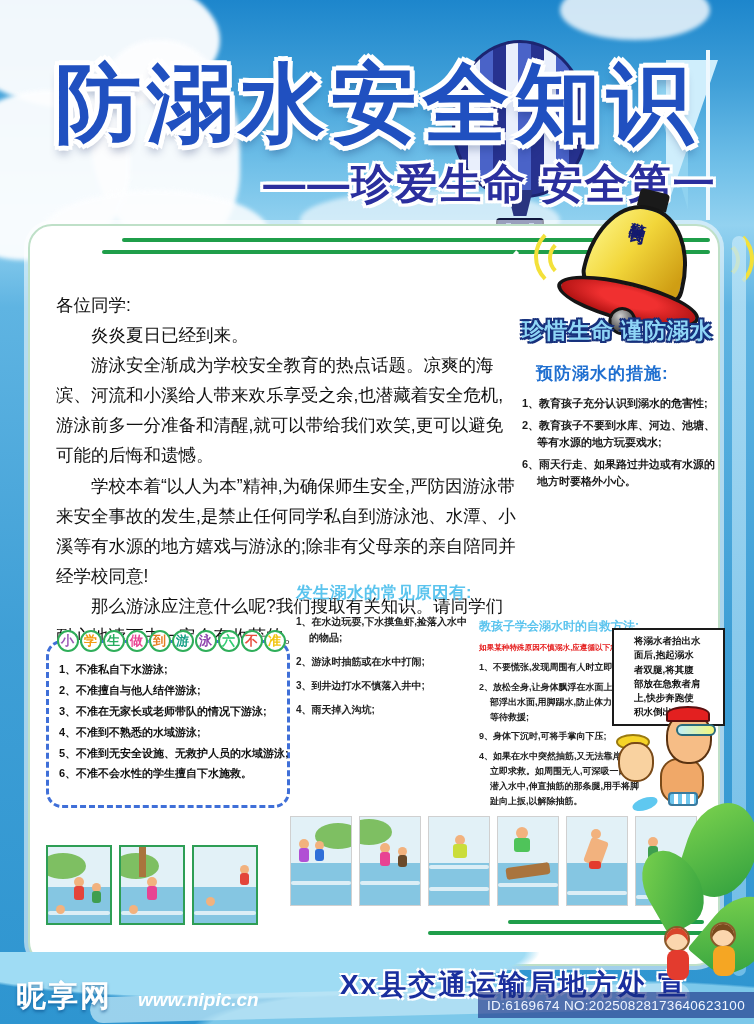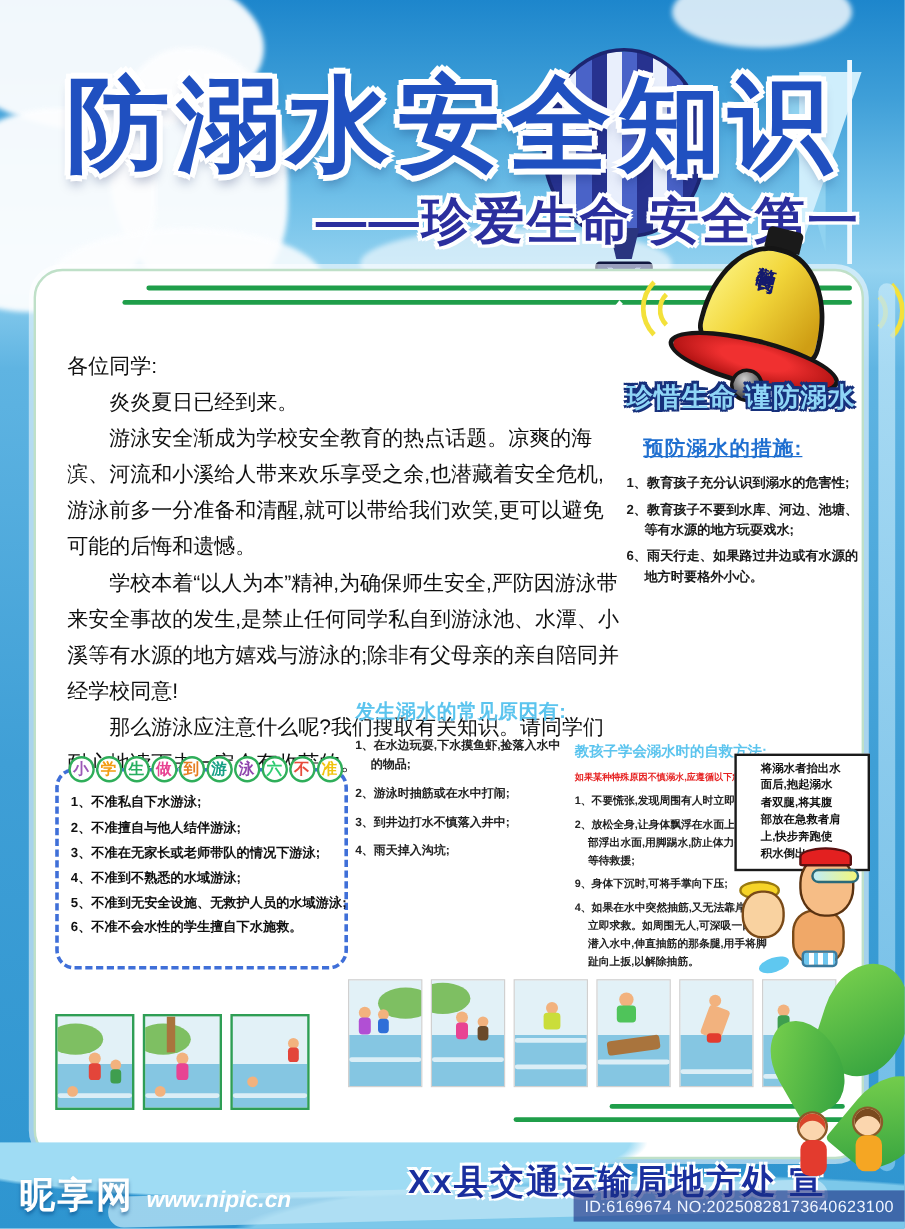--- a/index.html
+++ b/index.html
@@ -70,21 +70,21 @@
   .a5{ left:520px; top:252px; width:46px; height:46px;}
   .a6{ left:506px; top:240px; width:70px; height:70px;}
   
   .letter{ position:absolute; left:56px; top:290px; width:460px; font-size:17.5px; line-height:1.72; color:#101010;}
   .letter p{ text-indent:2em;}
   .letter p.salute{ text-indent:0;}
   
   .prevent{ position:absolute; left:522px; top:316px; width:196px;}
   .slogan{ font-size:22px; font-weight:bold; letter-spacing:1px; color:#8fd6f6; white-space:nowrap;
     text-shadow:-2px -2px 0 #16307c,2px -2px 0 #16307c,-2px 2px 0 #16307c,2px 2px 0 #16307c,0 2px 0 #16307c,0 -2px 0 #16307c;}
-  .prevent .ptitle{ margin:16px 0 10px 14px; font-size:17px; font-weight:bold; color:#1f6fd0; letter-spacing:1px;text-decoration:underline;}
+  .prevent .ptitle{ margin:16px 0 10px 14px; font-size:17px; font-weight:bold; color:#1f6fd0; letter-spacing:1px;}
   .plist .li{ font-size:11px; line-height:1.55; color:#1a1a1a; font-weight:bold; margin-bottom:5px;
     padding-left:15px; text-indent:-15px;}
   
   .sixbox{ position:absolute; left:46px; top:640px; width:244px; height:168px;
     border:3px dashed #3f6fd8; border-radius:16px; padding:16px 8px 6px 10px; background:#fff;}
   .bubbles{ position:absolute; left:6px; top:-13px; width:232px; display:flex; justify-content:center; gap:1px;}
   .bub{ width:22px; height:22px; border-radius:50%; background:#fff; border:2px solid #2fae5a;
     font-size:13px; font-weight:bold; display:flex; align-items:center; justify-content:center;}
   .bub:nth-child(1) span{color:#9b59b6}.bub:nth-child(2) span{color:#f39c12}
   .bub:nth-child(3) span{color:#27ae60}.bub:nth-child(4) span{color:#e84393}
@@ -131,21 +131,21 @@
   
   .wave-band{ position:absolute; left:0; top:952px; width:754px; height:80px;
     background:radial-gradient(ellipse at 30% 0%, #9fdcf4 0 40%, transparent 42%),
                radial-gradient(ellipse at 75% 100%, #7cc8ea 0 45%, transparent 47%);}
   .swoosh{ position:absolute; left:90px; top:990px; width:600px; height:26px; background:#bfe6f6; opacity:.75; border-radius:14px; transform:rotate(-1.4deg);}
   .publisher{ position:absolute; left:340px; top:966px; font-size:28px; font-weight:bold; letter-spacing:2px; color:#1a2f9e; white-space:nowrap;
     text-shadow:-2px -2px 0 #fff,2px -2px 0 #fff,-2px 2px 0 #fff,2px 2px 0 #fff;}
   .idbar{ position:absolute; left:478px; top:992px; width:276px; height:26px; background:rgba(25,45,130,.62);
     display:flex; align-items:center; justify-content:center;}
   .idbar span{ color:#eef4ff; font-size:13.5px; letter-spacing:.3px; white-space:nowrap;}
-  .watermark{ position:absolute; left:16px; top:976px; display:flex; align-items:baseline; gap:10px;}
+  .watermark{ position:absolute; left:16px; top:976px; display:flex; align-items:baseline; gap:26px;}
   .wm-name{ font-size:30px; font-weight:bold; color:#fff; letter-spacing:2px; text-shadow:0 2px 3px rgba(0,60,120,.5);}
   .wm-url{ font-size:19px; font-weight:bold; font-style:italic; color:#fff;}
   
   .decor{ position:absolute; right:-6px; bottom:36px; width:140px; height:200px;}
   .leaf{ position:absolute; background:linear-gradient(135deg,#7ed44e,#2e9e3e); border-radius:50% 50% 50% 4px;}
   .l1{ right:4px; bottom:90px; width:70px; height:96px; transform:rotate(18deg);}
   .l2{ right:60px; bottom:60px; width:54px; height:80px; transform:rotate(-30deg);}
   .l3{ right:-8px; bottom:10px; width:60px; height:86px; transform:rotate(40deg);}
   .kid{ position:absolute; width:34px; height:58px;}
   .kid .kh{ position:absolute; left:4px; top:0; width:26px; height:26px; background:#fbd6ae; border-radius:50%; border:2px solid #8a5a2a;}

